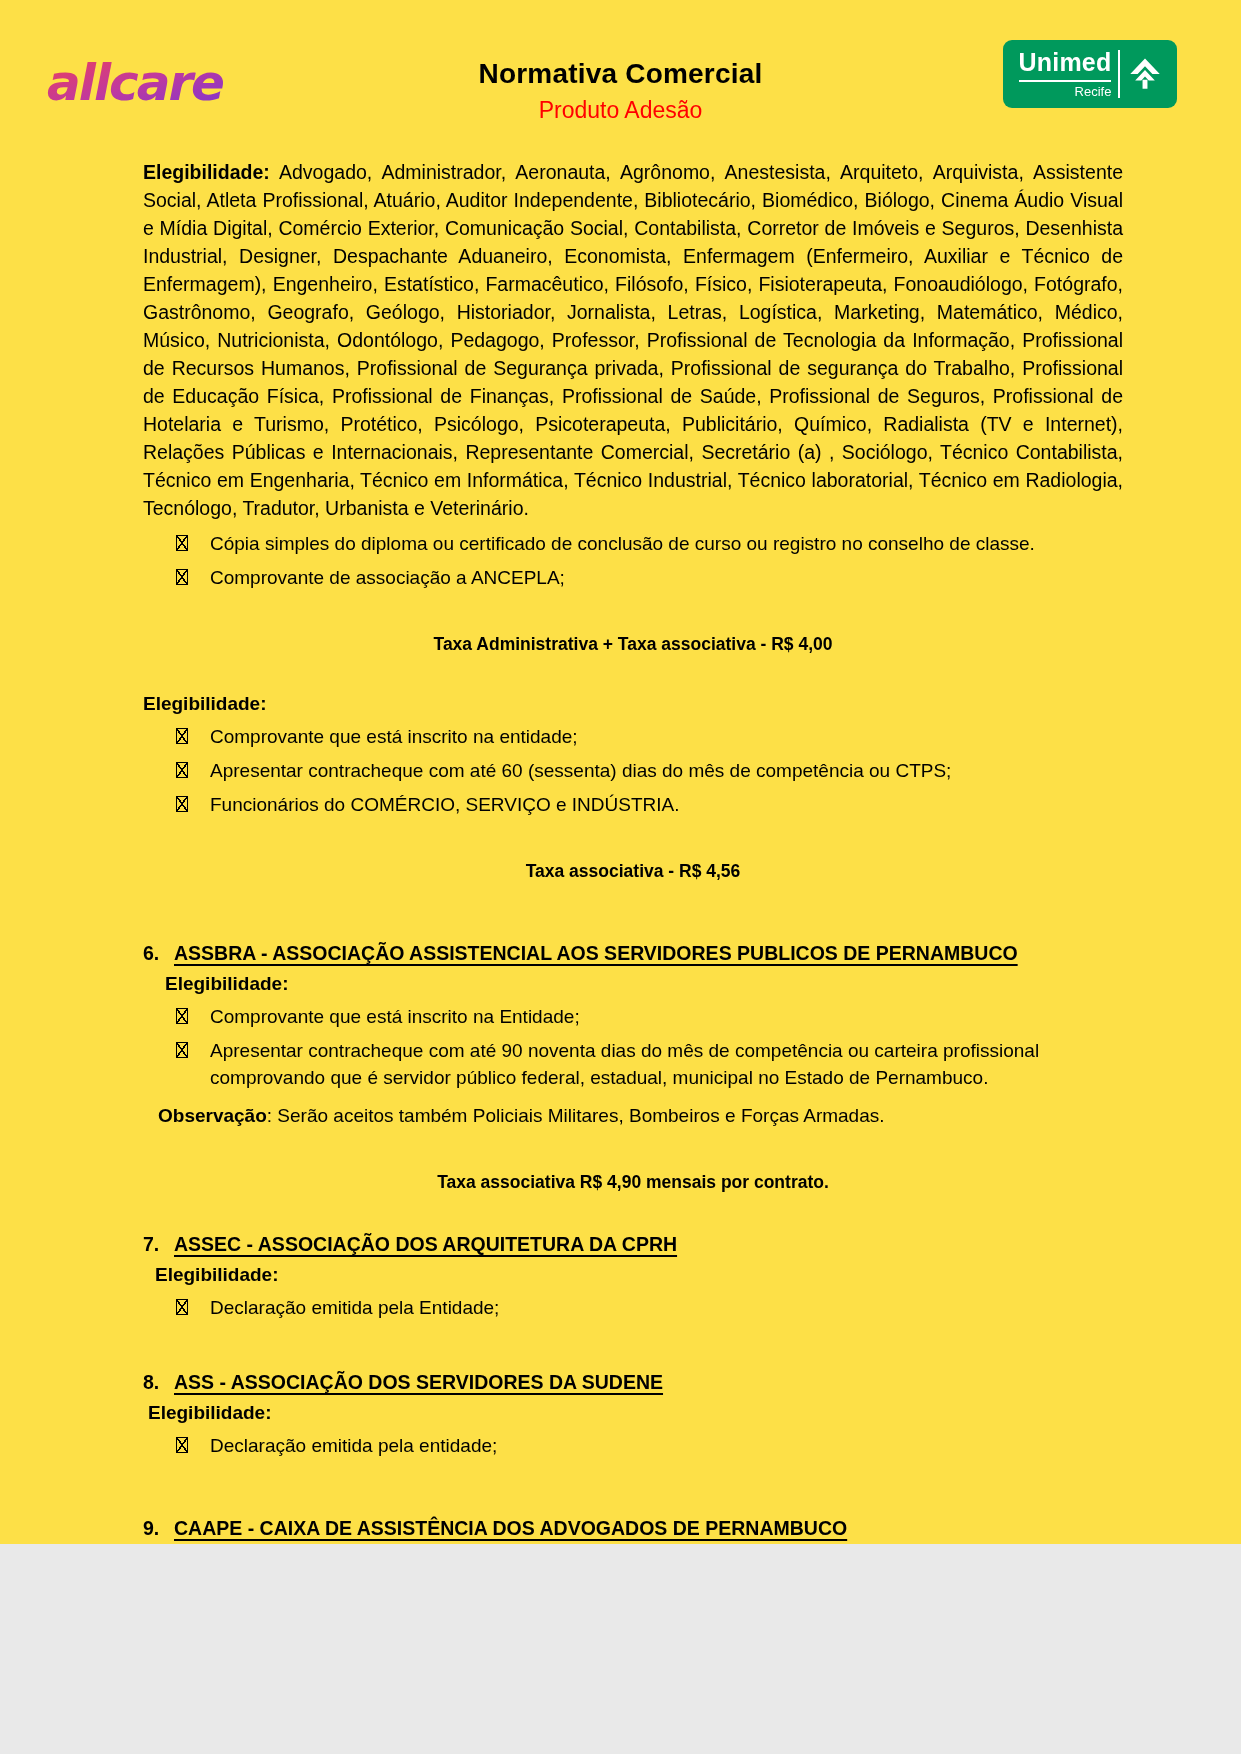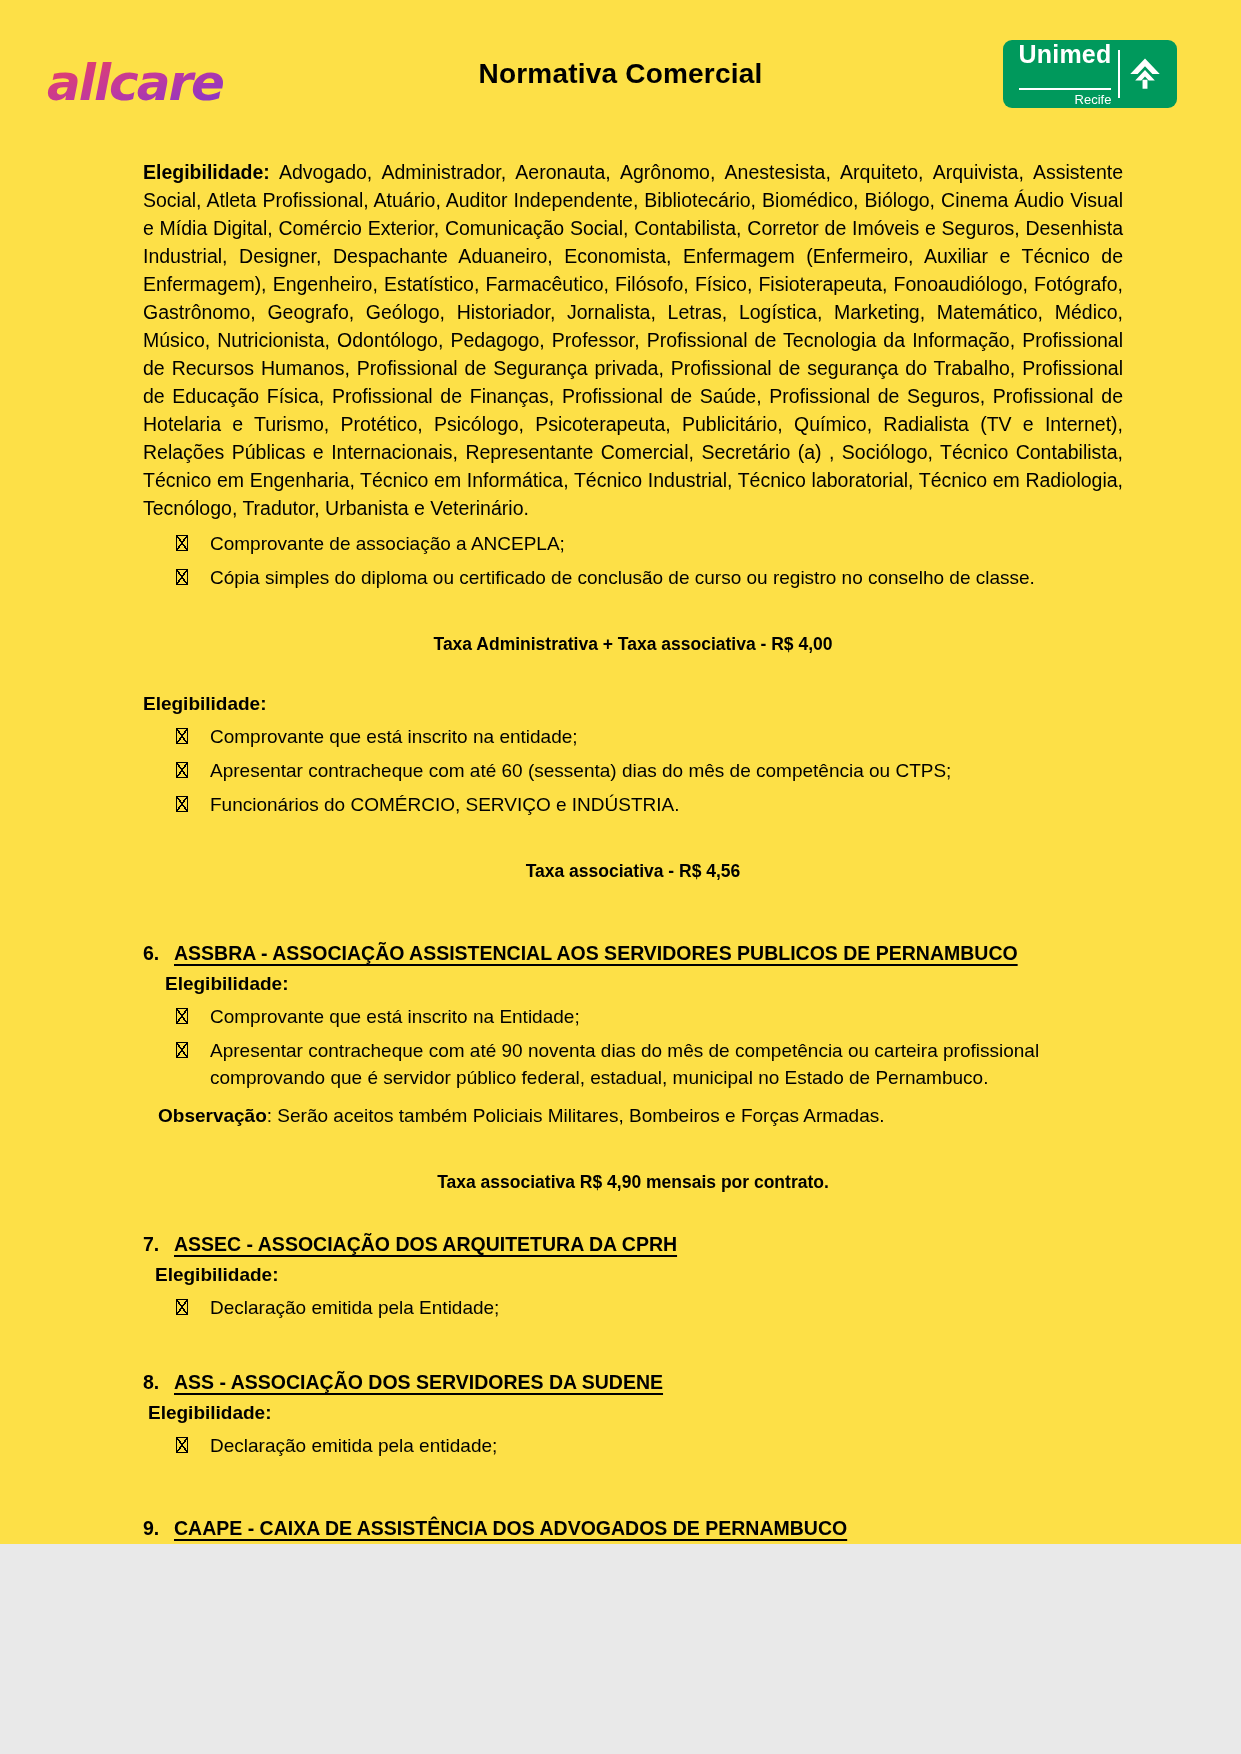--- a/index.html
+++ b/index.html
@@ -18,21 +18,21 @@
   .header-titles h1{margin:0;font-size:28px;font-weight:bold;letter-spacing:.2px;}
   .header-titles h2{margin:7px 0 0;font-size:23px;font-weight:normal;color:var(--subtitle-red,#f00);}
   .unimed-logo{
     position:absolute;right:64px;top:40px;
     width:174px;height:68px;border-radius:9px;
     background:var(--unimed-green,#00995C);
     display:flex;align-items:center;justify-content:center;
     box-sizing:border-box;padding:0 10px 0 12px;
   }
   .unimed-word{display:flex;flex-direction:column;}
-  .unimed-name{color:#fff;font-weight:bold;font-size:25px;line-height:25px;border-bottom:2.5px solid #fff;padding-bottom:21px;letter-spacing:.2px;}
+  .unimed-name{color:#fff;font-weight:bold;font-size:25px;line-height:25px;border-bottom:2.5px solid #fff;padding-bottom:5px;letter-spacing:.2px;}
   .unimed-city{color:#fff;font-size:13px;text-align:right;margin-top:2px;}
   .unimed-divider{width:2px;height:48px;background:#fff;margin:0 7px;}
   
   .doc-main{position:absolute;left:143px;top:158px;width:980px;}
   .intro{margin:0;font-size:19.5px;line-height:28px;text-align:justify;}
   .intro b{font-weight:bold;}
   ul.bullets{list-style:none;margin:8px 0 0;padding:0;}
   ul.bullets li{display:flex;align-items:flex-start;margin-top:7px;font-size:19px;line-height:27px;}
   .box-x{
     flex:0 0 auto;width:10px;height:14px;border:1.6px solid #000;
@@ -74,20 +74,21 @@
           <stop offset="0" stop-color="#EF4156"></stop>
           <stop offset="0.5" stop-color="#C0399E"></stop>
           <stop offset="1" stop-color="#7A35D2"></stop>
         </linearGradient>
       </defs>
       <text x="2" y="62" font-family="DejaVu Sans, sans-serif" font-weight="bold" font-style="italic" font-size="50" letter-spacing="-2" fill="url(#ag)">allcare</text>
     </svg>
 
     <div class="header-titles">
       <h1>Normativa Comercial</h1>
+      <h2>Produto Adesão</h2>
     </div>
 
     <div class="unimed-logo">
       <div class="unimed-word">
         <span class="unimed-name">Unimed</span>
         <span class="unimed-city">Recife</span>
       </div>
       <div class="unimed-divider"></div>
       <svg width="36" height="38" viewBox="0 0 44 44" aria-hidden="true">
         <path d="M22 3 L40 22 H31 L22 12.5 L13 22 H4 Z" fill="#fff"></path>
@@ -96,26 +97,26 @@
       </svg>
     </div>
   </header>
 
   <main class="doc-main">
     <p class="intro"><b>Elegibilidade:</b> <span>Advogado, Administrador, Aeronauta, Agrônomo, Anestesista, Arquiteto, Arquivista, Assistente Social, Atleta Profissional, Atuário, Auditor Independente, Bibliotecário, Biomédico, Biólogo, Cinema Áudio Visual e Mídia Digital, Comércio Exterior, Comunicação Social, Contabilista, Corretor de Imóveis e Seguros, Desenhista Industrial, Designer, Despachante Aduaneiro, Economista, Enfermagem (Enfermeiro, Auxiliar e Técnico de Enfermagem), Engenheiro, Estatístico, Farmacêutico, Filósofo, Físico, Fisioterapeuta, Fonoaudiólogo, Fotógrafo, Gastrônomo, Geografo, Geólogo, Historiador, Jornalista, Letras, Logística, Marketing, Matemático, Médico, Músico, Nutricionista, Odontólogo, Pedagogo, Professor, Profissional de Tecnologia da Informação, Profissional de Recursos Humanos, Profissional de Segurança privada, Profissional de segurança do Trabalho, Profissional de Educação Física, Profissional de Finanças, Profissional de Saúde, Profissional de Seguros, Profissional de Hotelaria e Turismo, Protético, Psicólogo, Psicoterapeuta, Publicitário, Químico, Radialista (TV e Internet), Relações Públicas e Internacionais, Representante Comercial, Secretário (a) , Sociólogo, Técnico Contabilista, Técnico em Engenharia, Técnico em Informática, Técnico Industrial, Técnico laboratorial, Técnico em Radiologia, Tecnólogo, Tradutor, Urbanista e Veterinário.</span></p>
 
     <ul class="bullets" id="intro-bullets">
   <li>
     <span class="box-x"></span>
+    <span class="b-text">Cópia simples do diploma ou certificado de conclusão de curso ou registro no conselho de classe.</span>
+  </li>
+
+  <li>
+    <span class="box-x"></span>
     <span class="b-text">Comprovante de associação a ANCEPLA;</span>
-  </li>
-
-  <li>
-    <span class="box-x"></span>
-    <span class="b-text">Cópia simples do diploma ou certificado de conclusão de curso ou registro no conselho de classe.</span>
   </li>
 </ul>
 
     <div class="fee">Taxa Administrativa + Taxa associativa - R$ 4,00</div>
 
     <div id="sections">
   <section class="assoc">
     <div class="elig-label">Elegibilidade:</div>
     <ul class="bullets">
   <li>

